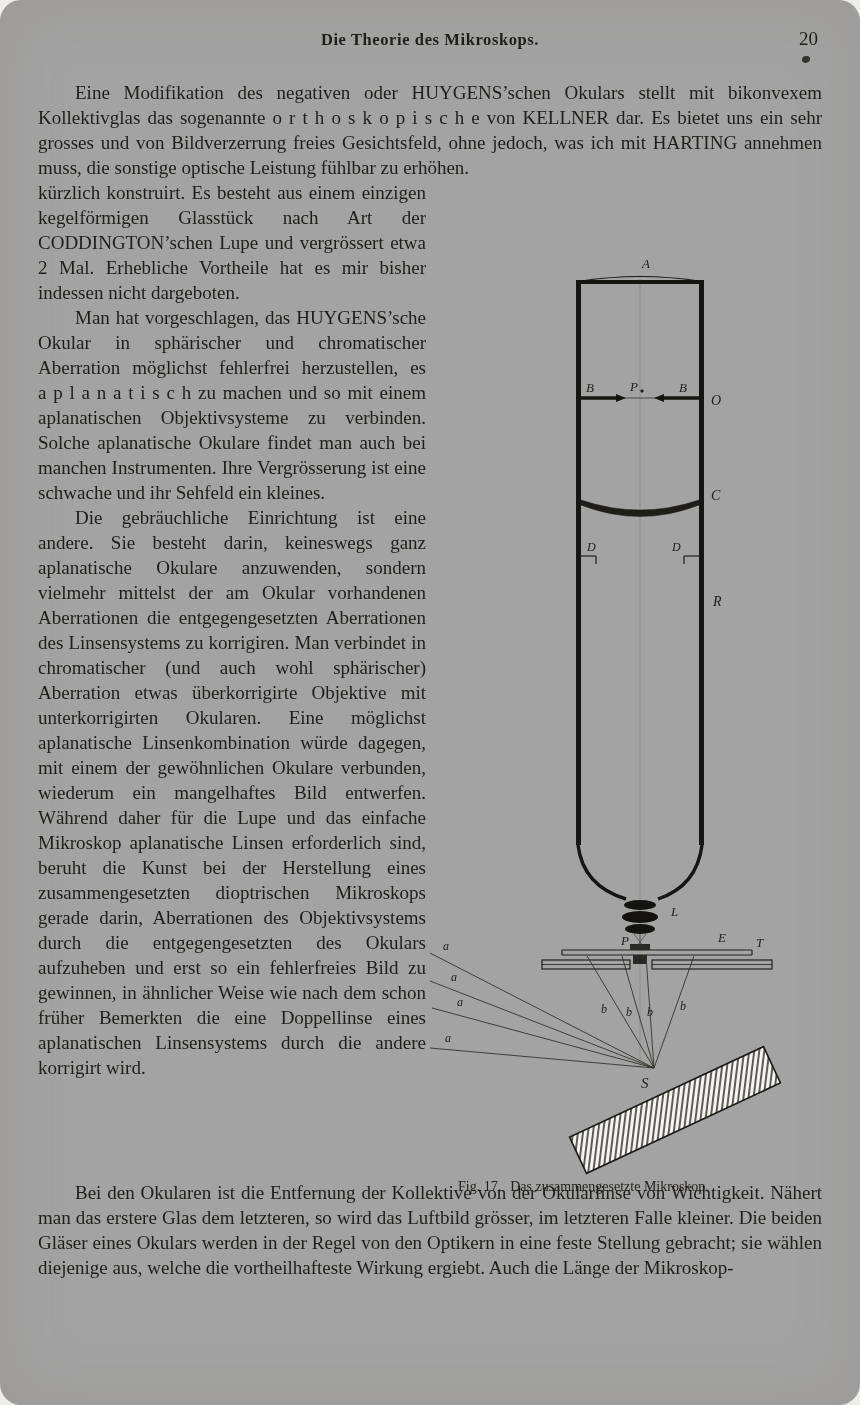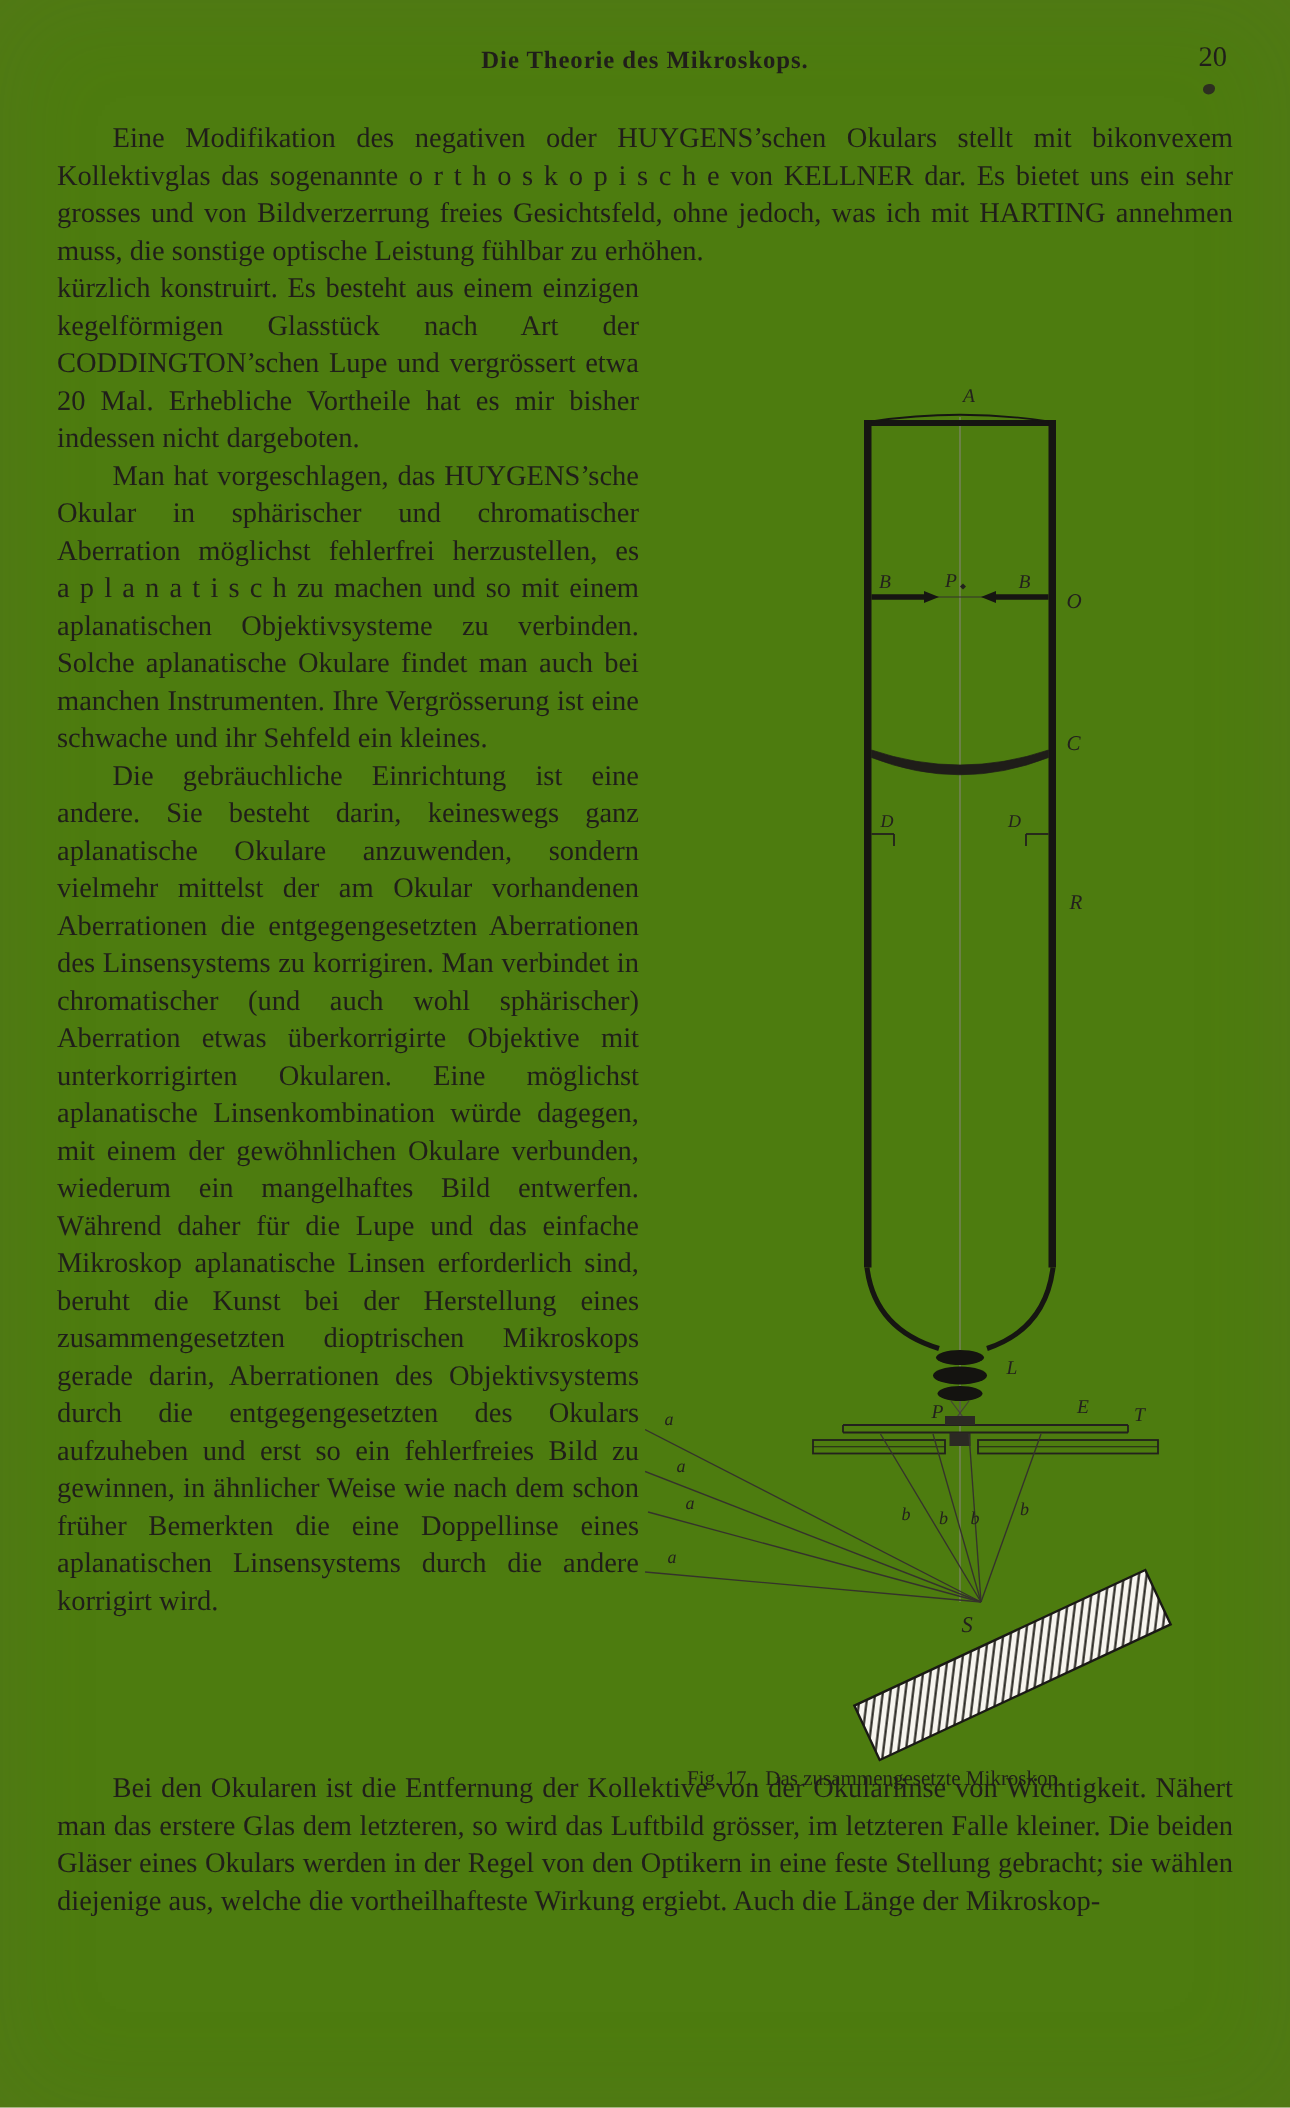--- a/index.html
+++ b/index.html
@@ -1,25 +1,26 @@
 <!DOCTYPE html>
 <html lang="de"><head>
 <meta charset="utf-8">
 <style>
   html, body { margin: 0; padding: 0; background: #efede7; }
   .page {
     position: relative;
     width: 860px;
     height: 1405px;
     margin: 0 auto;
-    background: #4d7c0f;
+    background: #a3a3a3;
     box-shadow: inset 0 0 70px rgba(110,100,80,.14);
     font-family: "Liberation Serif", "DejaVu Serif", serif;
     color: #201e1a;
     overflow: hidden;
+    border-radius: 21px;
   }
   .running-header { position: absolute; top: 30px; left: 0; right: 0; height: 30px; }
   .rh-title {
     position: absolute; left: 0; right: 0; text-align: center;
     font-size: 16.5px; font-weight: bold; letter-spacing: .6px;
   }
   .rh-num { position: absolute; right: 42px; top: -2px; font-size: 19px; }
   .ink-blot {
     position: absolute; right: 50px; top: 26px; width: 8px; height: 7px;
     background: #2a2722; border-radius: 50% 40% 55% 45%; opacity: .9; filter: blur(.4px);
@@ -48,21 +49,21 @@
     <span class="rh-num">20</span>
     <span class="ink-blot"></span>
   </div>
 
   <div class="text-block">
 
     <p class="para indent">Eine Modifikation des negativen oder HUYGENS’schen Okulars stellt mit bikonvexem Kollektivglas das sogenannte o&nbsp;r&nbsp;t&nbsp;h&nbsp;o&nbsp;s&nbsp;k&nbsp;o&nbsp;p&nbsp;i&nbsp;s&nbsp;c&nbsp;h&nbsp;e von KELLNER dar. Es bietet uns ein sehr grosses und von Bildverzerrung freies Gesichtsfeld, ohne jedoch, was ich mit HARTING annehmen muss, die sonstige optische Leistung fühlbar zu erhöhen.</p>
 
 
     <div class="col-left">
-      <p class="para">kürzlich konstruirt. Es besteht aus einem einzigen kegelförmigen Glasstück nach Art der CODDINGTON’schen Lupe und vergrössert etwa 20 Mal. Erhebliche Vortheile hat es mir bisher indessen nicht dargeboten.</p>
+      <p class="para">kürzlich konstruirt. Es besteht aus einem einzigen kegelförmigen Glasstück nach Art der CODDINGTON’schen Lupe und vergrössert etwa 2 Mal. Erhebliche Vortheile hat es mir bisher indessen nicht dargeboten.</p>
       <p class="para indent">Man hat vorgeschlagen, das HUYGENS’sche Okular in sphärischer und chromatischer Aberration möglichst fehlerfrei herzustellen, es a&nbsp;p&nbsp;l&nbsp;a&nbsp;n&nbsp;a&nbsp;t&nbsp;i&nbsp;s&nbsp;c&nbsp;h zu machen und so mit einem aplanatischen Objektivsysteme zu verbinden. Solche aplanatische Okulare findet man auch bei manchen Instrumenten. Ihre Vergrösserung ist eine schwache und ihr Sehfeld ein kleines.</p>
       <p class="para indent">Die gebräuchliche Einrichtung ist eine andere. Sie besteht darin, keineswegs ganz aplanatische Okulare anzuwenden, sondern vielmehr mittelst der am Okular vorhandenen Aberrationen die entgegengesetzten Aberrationen des Linsensystems zu korrigiren. Man verbindet in chromatischer (und auch wohl sphärischer) Aberration etwas überkorrigirte Objektive mit unterkorrigirten Okularen. Eine möglichst aplanatische Linsenkombination würde dagegen, mit einem der gewöhnlichen Okulare verbunden, wiederum ein mangelhaftes Bild entwerfen. Während daher für die Lupe und das einfache Mikroskop aplanatische Linsen erforderlich sind, beruht die Kunst bei der Herstellung eines zusammengesetzten dioptrischen Mikroskops gerade darin, Aberrationen des Objektivsystems durch die entgegengesetzten des Okulars aufzuheben und erst so ein fehlerfreies Bild zu gewinnen, in ähnlicher Weise wie nach dem schon früher Bemerkten die eine Doppellinse eines aplanatischen Linsensystems durch die andere korrigirt wird.</p>
     </div>
 
     <figure class="fig">
       <svg width="404" height="930" viewBox="0 0 404 930">
         <defs>
           <pattern id="hatch" width="5" height="5" patternUnits="userSpaceOnUse" patternTransform="rotate(32)">
             <rect width="5" height="5" fill="#f7f5ef"></rect>
             <line x1="1" y1="0" x2="1" y2="5" stroke="#2b2923" stroke-width="1.5"></line>

